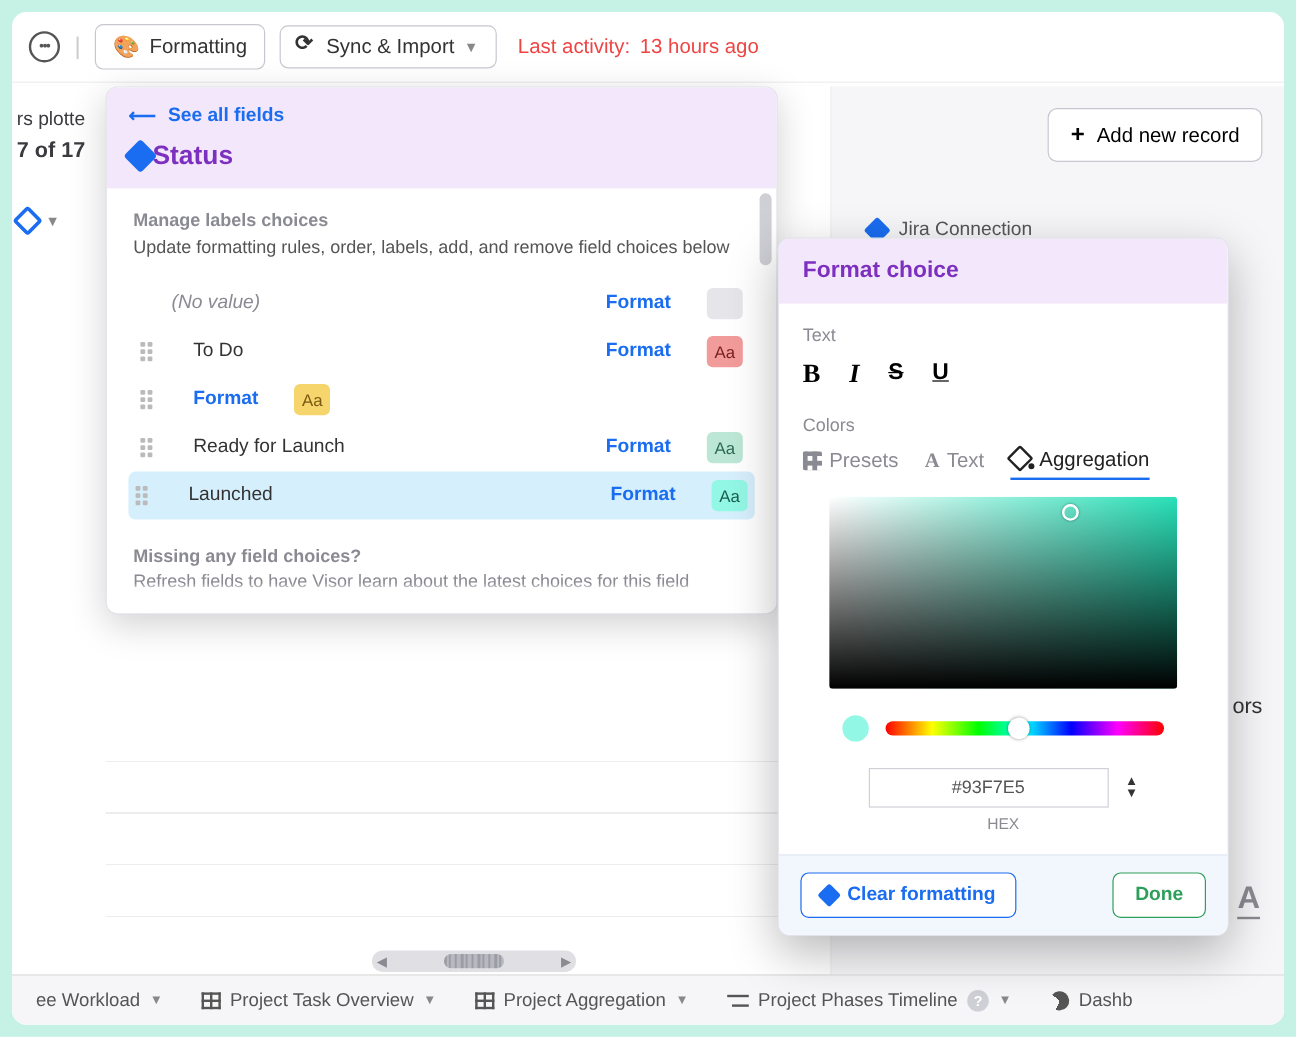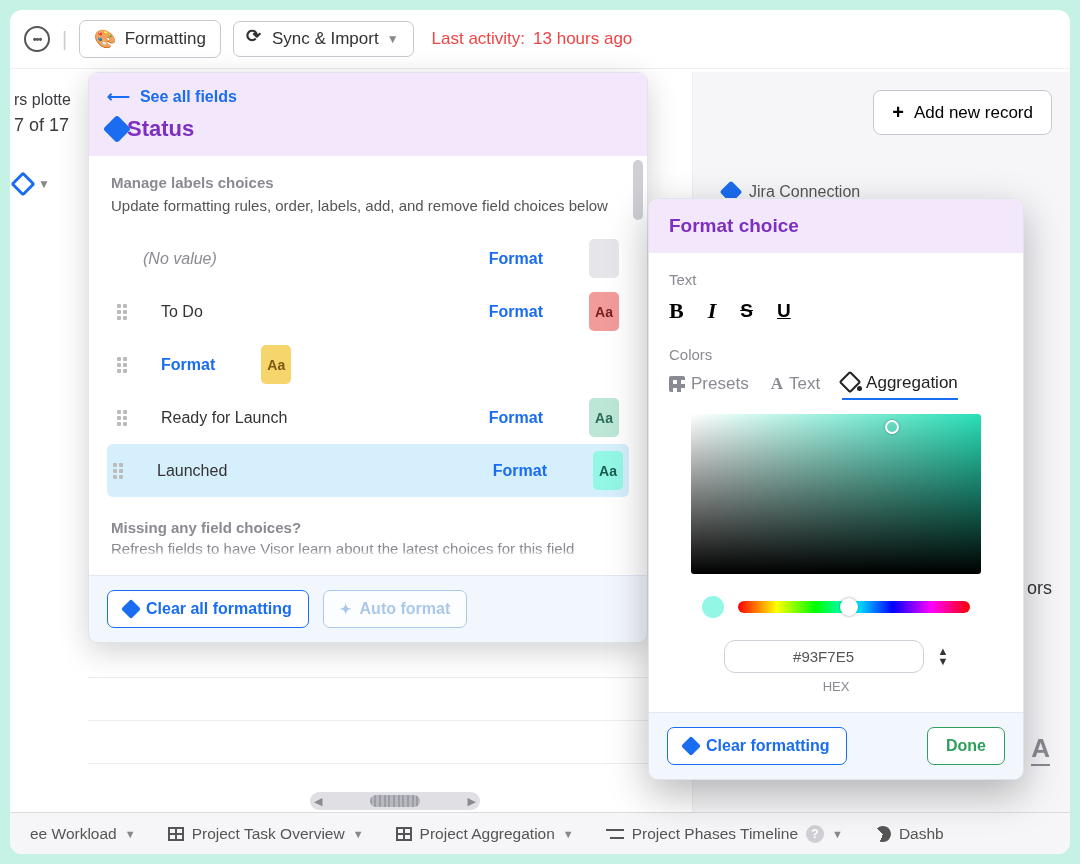--- a/index.html
+++ b/index.html
@@ -12,21 +12,21 @@
 .chat-icon::after { content:"•••"; letter-spacing:-1px; }
 .vbar { color:#ccc; font-size:20px; }
 .pill-btn { border:1px solid #c7c7cf; background:#fff; border-radius:7px; padding:7px 14px; display:flex; align-items:center; gap:8px; font-size:17px; color:#333; cursor:pointer; }
 .sync-icon { width:16px; height:16px; display:inline-block; position:relative; }
 .sync-icon::before { content:"⟳"; font-size:18px; color:#333; font-weight:bold; position:absolute; top:-6px; left:-2px;}
 .chev { color:#888; font-size:12px; }
 .lastact { color:#ef4444; font-size:17px; margin-left: 6px; }
 
 
 .left-frag { position:absolute; top:78px; left:0; width:80px; color:#3a3a3f; font-size:16px; line-height:1.5; padding-left:4px; }
-.left-frag .count { font-weight:400; font-size:18px; }
+.left-frag .count { font-weight:700; font-size:18px; }
 .left-frag .chip { margin-top:36px; display:flex; align-items:center; gap:6px; }
 .diamond-blue { width:18px; height:18px; border:3px solid #1a6cf0; transform:rotate(45deg); border-radius:3px; }
 
 
 .right-col { position:absolute; right:0; top:62px; width:378px; background:#f6f6f8; padding:18px; border-left:1px solid #eee; height:760px; }
 .add-record { background:#fff; border:1px solid #c7c7cf; border-radius:8px; padding:10px 18px; font-size:17px; display:flex; align-items:center; gap:10px; cursor:pointer; float:right; }
 .plus-icon { font-size:20px; font-weight:bold; }
 .jira-row { clear:both; padding-top:48px; display:flex; align-items:center; gap:10px; color:#555; font-size:16px; margin-left:12px;}
 .diamond-blue-fill { width:16px; height:16px; background:#1a6cf0; transform:rotate(45deg); border-radius:2px; }
 .aa-big { position:absolute; right:20px; bottom:66px; font-size:26px; font-weight:700; color:#8a8a92; border-bottom:2px solid #8a8a92; }
@@ -41,21 +41,21 @@
 .status-title h2 { color:#7d2fbf; font-size:22px; }
 .sp-body { padding:18px 22px; position:relative; }
 .sp-sub { color:#8a8a92; font-weight:600; font-size:15px; }
 .sp-desc { color:#555; font-size:15px; margin-top:6px; margin-bottom:18px; }
 .choice-row { display:flex; align-items:center; gap:30px; padding:7px 6px; font-size:16px; }
 .drag-handle { width:14px; height:20px; display:flex; flex-wrap:wrap; gap:2px; align-content:center; }
 .drag-handle span { width:4px; height:4px; background:#bbb; border-radius:1px; }
 .choice-label { flex:1; color:#333; }
 .no-val { font-style:italic; color:#8a8a92; margin-left:26px;}
 .fmt-link { color:#1a6cf0; font-weight:600; cursor:pointer; font-size:16px; }
-.swatch { width:30px; height:39px; border-radius:5px; display:flex; align-items:center; justify-content:center; font-size:14px; font-weight:700; margin-left:16px;}
+.swatch { width:30px; height:26px; border-radius:5px; display:flex; align-items:center; justify-content:center; font-size:14px; font-weight:400; margin-left:0;}
 .sw-grey { background:#e6e6ea; color:#e6e6ea; }
 .sw-red { background:#f29b9b; color:#7a1f1f; }
 .sw-yel { background:#f6d56d; color:#7a5a10; }
 .sw-grn { background:#bce6d6; color:#2c6b57; }
 .sw-mint { background:#93f7e5; color:#1a5e4e; }
 .choice-row.selected { background:#d6effd; border-radius:6px; padding:7px 6px; margin:0 -4px; }
 .miss { color:#8a8a92; font-weight:600; font-size:15px; margin-top:22px; }
 .miss-desc { color:#8a8a92; font-size:15px; margin-top:4px; white-space:nowrap; overflow:hidden; mask-image: linear-gradient(#000 60%, transparent); }
 .sp-footer { background:#f2f7fd; padding:14px 18px; display:flex; gap:14px; border-top:1px solid #e2e8f2; }
 .btn-outline { border:1.5px solid #1a6cf0; color:#1a6cf0; background:#fff; border-radius:7px; padding:9px 16px; font-size:16px; font-weight:600; display:flex; align-items:center; gap:8px; cursor:pointer; }
@@ -82,21 +82,21 @@
 .bucket-icon { width:18px; height:16px; display:inline-block; position:relative; }
 .bucket-icon::before { content:""; position:absolute; width:12px; height:12px; border:2px solid #222; transform:rotate(45deg); top:-1px; left:0; border-radius:2px;}
 .bucket-icon::after { content:""; position:absolute; width:5px; height:5px; background:#222; border-radius:50%; right:-2px; bottom:0;}
 .sv-box { width:290px; height:160px; margin:0 auto; position:relative; background: linear-gradient(to top, #000, transparent), linear-gradient(to right, #fff, #28e0b8); border-radius:3px;}
 .sv-cursor { position:absolute; width:14px; height:14px; border:2px solid #fff; border-radius:50%; top:6px; right:82px; box-shadow:0 0 2px rgba(0,0,0,0.5);}
 .hue-row { display:flex; align-items:center; gap:14px; margin-top:22px; justify-content:center;}
 .cur-swatch { width:22px; height:22px; border-radius:50%; background:#93f7e5; }
 .hue-bar { width:232px; height:12px; border-radius:6px; background: linear-gradient(to right, #f00, #ff0, #0f0, #0ff, #00f, #f0f, #f00); position:relative;}
 .hue-thumb { position:absolute; top:-3px; left:44%; width:18px; height:18px; background:#fff; border-radius:50%; box-shadow:0 0 3px rgba(0,0,0,0.4);}
 .hex-row { display:flex; align-items:center; gap:14px; margin-top:22px; justify-content:center;}
-.hex-input { width:200px; border:1px solid #d0d0d8; border-radius:11px; padding:7px; text-align:center; font-size:15px; color:#555;}
+.hex-input { width:200px; border:1px solid #d0d0d8; border-radius:0; padding:7px; text-align:center; font-size:15px; color:#555;}
 .stepper { display:flex; flex-direction:column; font-size:11px; color:#333; line-height:0.9; cursor:pointer;}
 .hex-lbl { text-align:center; color:#8a8a92; font-size:13px; margin-top:6px; }
 .fc-footer { background:#f2f7fd; padding:14px 18px; display:flex; justify-content:space-between; border-top:1px solid #e2e8f2;}
 .btn-done { border:1.5px solid #2e9e5b; color:#2e9e5b; background:#fff; border-radius:7px; padding:9px 18px; font-size:16px; font-weight:700; cursor:pointer;}
 
 
 .grid-bg { position:absolute; top:582px; left:78px; right:390px; height:200px; background:repeating-linear-gradient(#fff,#fff 42px,#ededf0 42px,#ededf0 43px); }
 .hscroll { position:absolute; bottom:44px; left:300px; width:170px; height:18px; background:#e0e0e4; border-radius:9px; display:flex; align-items:center; justify-content:space-between; padding:0 4px;}
 .hscroll .tri { color:#8a8a92; font-size:11px;}
 .hscroll .thumb { width:50px; height:12px; background:#b8b8c0; border-radius:6px; background-image:repeating-linear-gradient(90deg,#9c9ca4,#9c9ca4 2px,transparent 2px,transparent 5px); background-size:14px 12px; background-position:center;}
@@ -232,30 +232,20 @@
             <span></span>
             <span></span>
           </span>
         <span class="choice-label">Launched</span>
         <span class="fmt-link">Format</span>
         <span class="swatch sw-mint">Aa</span>
       </div>
 
       <div class="miss">Missing any field choices?</div>
       <div class="miss-desc">Refresh fields to have Visor learn about the latest choices for this field</div>
-    </div>
-    <div class="sp-footer">
-      <div class="btn-outline">
-        <span class="paint-icon"></span>
-        <span>Clear all formatting</span>
-      </div>
-      <div class="btn-disabled">
-        <span class="wand-icon">✦</span>
-        <span>Auto format</span>
-      </div>
     </div>
   </div>
 
   <div class="fc-panel">
     <div class="fc-header">Format choice</div>
     <div class="fc-body">
       <div class="fc-label">Text</div>
       <div class="fmt-row">
         <span class="fmt-b">B</span>
         <span class="fmt-i">I</span>

